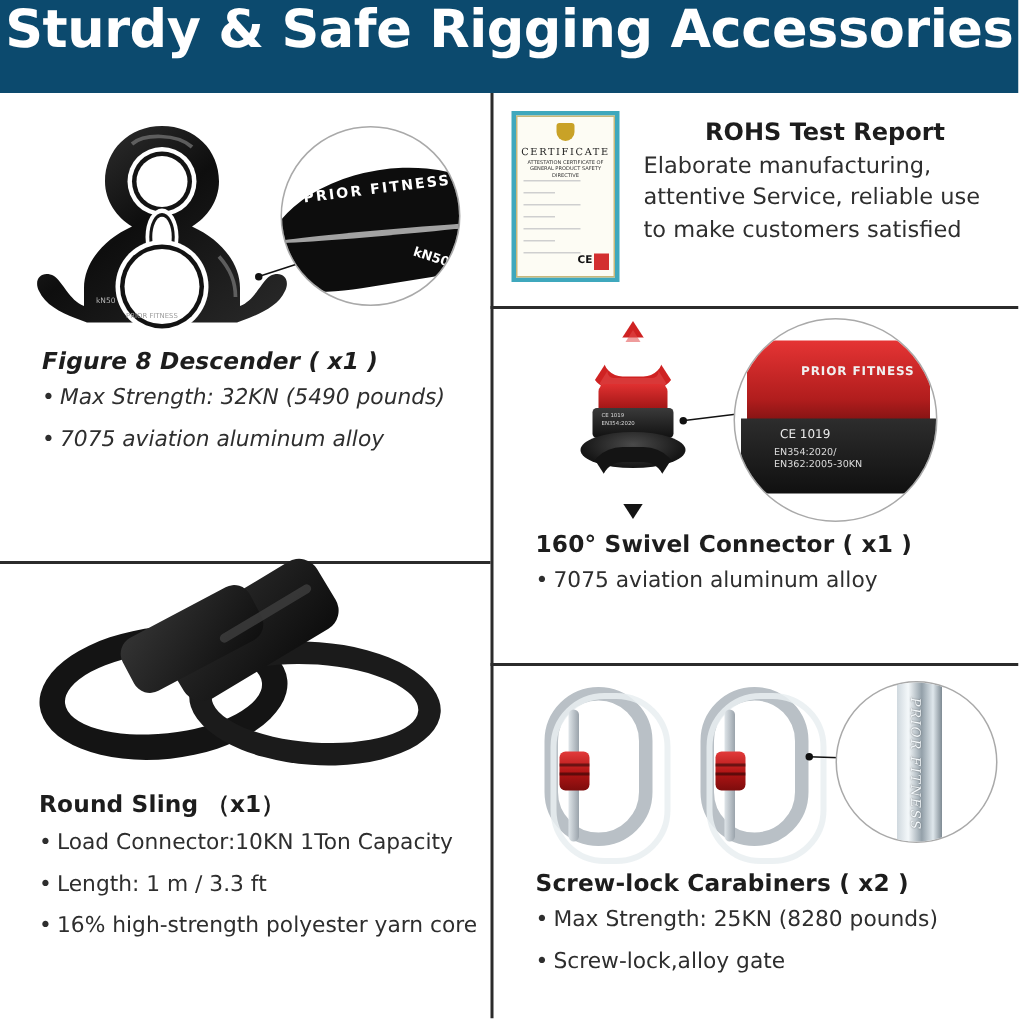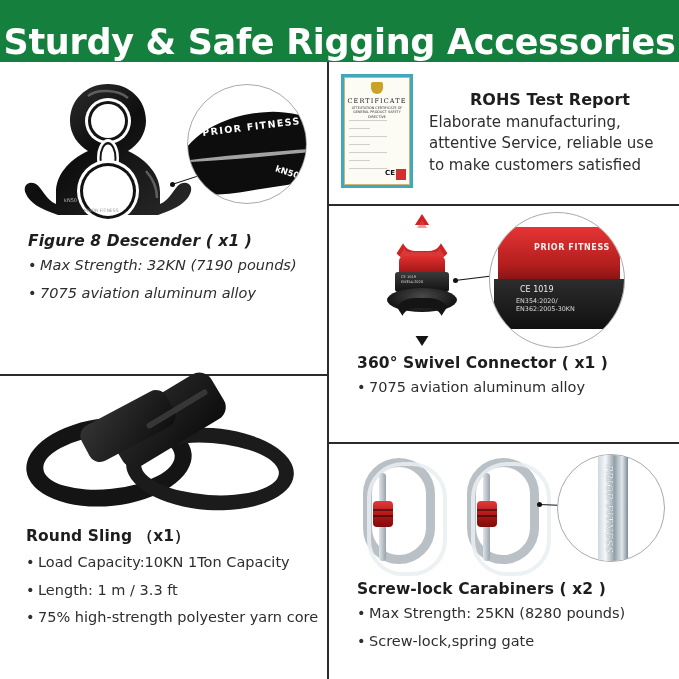--- a/index.html
+++ b/index.html
@@ -12,22 +12,22 @@
   .page {
     position: relative;
     width: 679px; height: 679px;
     background: #ffffff;
   }
 
   
   .header {
     position: absolute; left: 0; top: 0;
     width: 679px; height: 62px;
-    background: #15803d;
-    display: flex; align-items: flex-end; justify-content: center;
+    background: #0c4a6e;
+    display: flex; align-items: flex-start; justify-content: center;
   }
   .header-title {
     color: #ffffff;
     font-size: 35px;
     font-weight: bold;
     letter-spacing: -0.3px;
     white-space: nowrap;
     font-family: "DejaVu Sans", sans-serif;
   }
 
@@ -187,21 +187,21 @@
   .cert-ce {
     position: absolute; right: 14px; bottom: 7px;
     font-size: 7px; font-weight: bold; color: #111;
     font-family: "DejaVu Sans", sans-serif;
   }
   .cert-logo {
     position: absolute; right: 3px; bottom: 4px;
     width: 10px; height: 11px;
     background: #d32f2f;
   }
-  .rohs-text { position: absolute; left: 100px; top: 28px; right: 8px; }
+  .rohs-text { position: absolute; left: 100px; top: 16px; right: 8px; }
   .rohs-title {
     font-size: 16px; font-weight: bold; color: #1d1d1d;
     font-family: "DejaVu Sans", sans-serif;
     text-align: center;
     margin-bottom: 3px;
   }
   .rohs-body {
     font-size: 15px; color: #2e2e2e; line-height: 1.42;
     font-family: "DejaVu Sans", sans-serif;
   }
@@ -435,21 +435,21 @@
 
       <div class="magnifier fig8-callout">
         <span class="callout-band"></span>
         <span class="band-text">PRIOR FITNESS</span>
         <span class="band-kn">kN50</span>
       </div>
 
       <div style="position:absolute; left:28px; top:170px; right:10px;font-style:italic;">
         <div class="prod-title">Figure 8 Descender ( x1 )</div>
         <ul class="bullets">
-          <li>Max Strength: 32KN (7190 pounds)</li>
+          <li>Max Strength: 32KN (5490 pounds)</li>
           <li>7075 aviation aluminum alloy</li>
         </ul>
       </div>
     </div>
 
     <div class="cell cell-rohs">
       <div class="cert-frame">
         <div class="cert-inner">
           <span class="cert-crest"></span>
           <div class="cert-h1">CERTIFICATE</div>
@@ -491,43 +491,43 @@
       <div class="magnifier swivel-callout">
         <span class="sw-mag-red"></span>
         <span class="sw-mag-black"></span>
         <span class="sw-mag-brand">PRIOR FITNESS</span>
         <span class="sw-mag-ce">CE 1019</span>
         <span class="sw-mag-en">EN354:2020/
 EN362:2005-30KN</span>
       </div>
 
       <div style="position:absolute; left:28px; top:148px; right:8px;">
-        <div class="prod-title">360° Swivel Connector ( x1 )</div>
+        <div class="prod-title">160° Swivel Connector ( x1 )</div>
         <ul class="bullets">
           <li>7075 aviation aluminum alloy</li>
         </ul>
       </div>
     </div>
 
     <div class="cell cell-sling">
 
       <div class="art sling-wrap">
         <span class="sling-loop sling-a"></span>
         <span class="sling-loop sling-b"></span>
         <span class="sling-strap"></span>
         <span class="sling-strap2"></span>
         <span class="sling-hl"></span>
       </div>
 
       <div style="position:absolute; left:26px; top:150px; right:2px;">
         <div class="prod-title">Round Sling （x1）</div>
         <ul class="bullets">
-          <li>Load Capacity:10KN 1Ton Capacity</li>
+          <li>Load Connector:10KN 1Ton Capacity</li>
           <li>Length: 1 m / 3.3 ft</li>
-          <li>75% high-strength polyester yarn core</li>
+          <li>16% high-strength polyester yarn core</li>
         </ul>
       </div>
     </div>
 
     <div class="cell cell-carab">
 
       <div class="art carab-wrap">
         <span class="carab carab-1">
           <span class="carab-gate"></span>
           <span class="carab-nut"></span>
@@ -542,19 +542,19 @@
 
       <div class="magnifier carab-callout" style="left:228px; top:10px;">
         <span class="carab-shaft"></span>
         <span class="carab-engrave">PRIOR FITNESS</span>
       </div>
 
       <div style="position:absolute; left:28px; top:136px; right:4px;">
         <div class="prod-title">Screw-lock Carabiners ( x2 )</div>
         <ul class="bullets">
           <li>Max Strength: 25KN (8280 pounds)</li>
-          <li>Screw-lock,spring gate</li>
+          <li>Screw-lock,alloy gate</li>
         </ul>
       </div>
     </div>
 
   </div>
 </div>
 
 </body></html>

